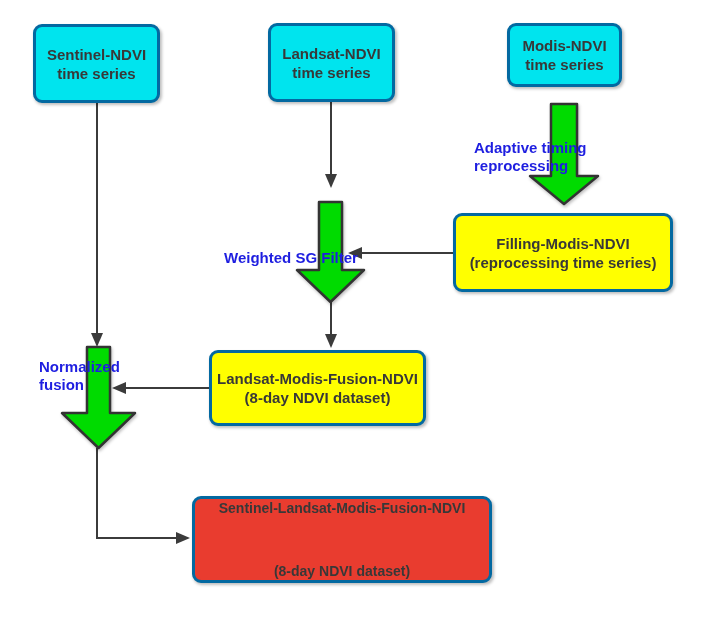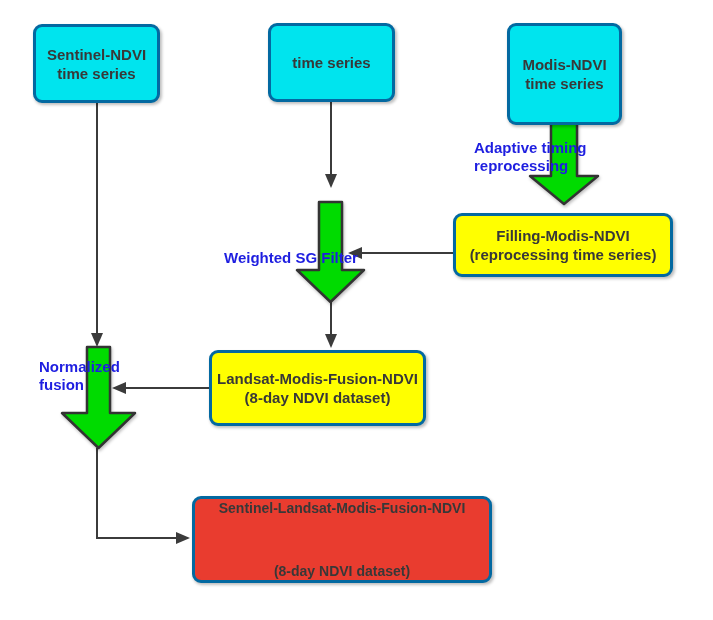--- a/index.html
+++ b/index.html
@@ -87,29 +87,30 @@
 
     <polygon class="block-arrow" points="87,347 110,347 110,413 135,413 98.5,448 62,413 87,413" fill="#00DB00" stroke="#333333" stroke-width="2.5" stroke-linejoin="round"></polygon>
   </svg>
 
   <div class="node cyan" style="left:33px;top:24px;width:127px;height:79px">
     <span>Sentinel-NDVI</span>
     <span>time series</span>
   </div>
 
   <div class="node cyan" style="left:268px;top:23px;width:127px;height:79px">
+    <span>Landsat-NDVI</span>
     <span>time series</span>
   </div>
 
-  <div class="node cyan" style="left:507px;top:23px;width:115px;height:102px">
+  <div class="node cyan" style="left:507px;top:23px;width:115px;height:64px">
     <span>Modis-NDVI</span>
     <span>time series</span>
   </div>
 
-  <div class="node yellow" style="left:453px;top:213px;width:220px;height:64px">
+  <div class="node yellow" style="left:453px;top:213px;width:220px;height:79px">
     <span>Filling-Modis-NDVI</span>
     <span>(reprocessing time series)</span>
   </div>
 
   <div class="node yellow" style="left:209px;top:350px;width:217px;height:76px">
     <span>Landsat-Modis-Fusion-NDVI</span>
     <span>(8-day NDVI dataset)</span>
   </div>
 
   <div class="node red" style="left:192px;top:496px;width:300px;height:87px">

